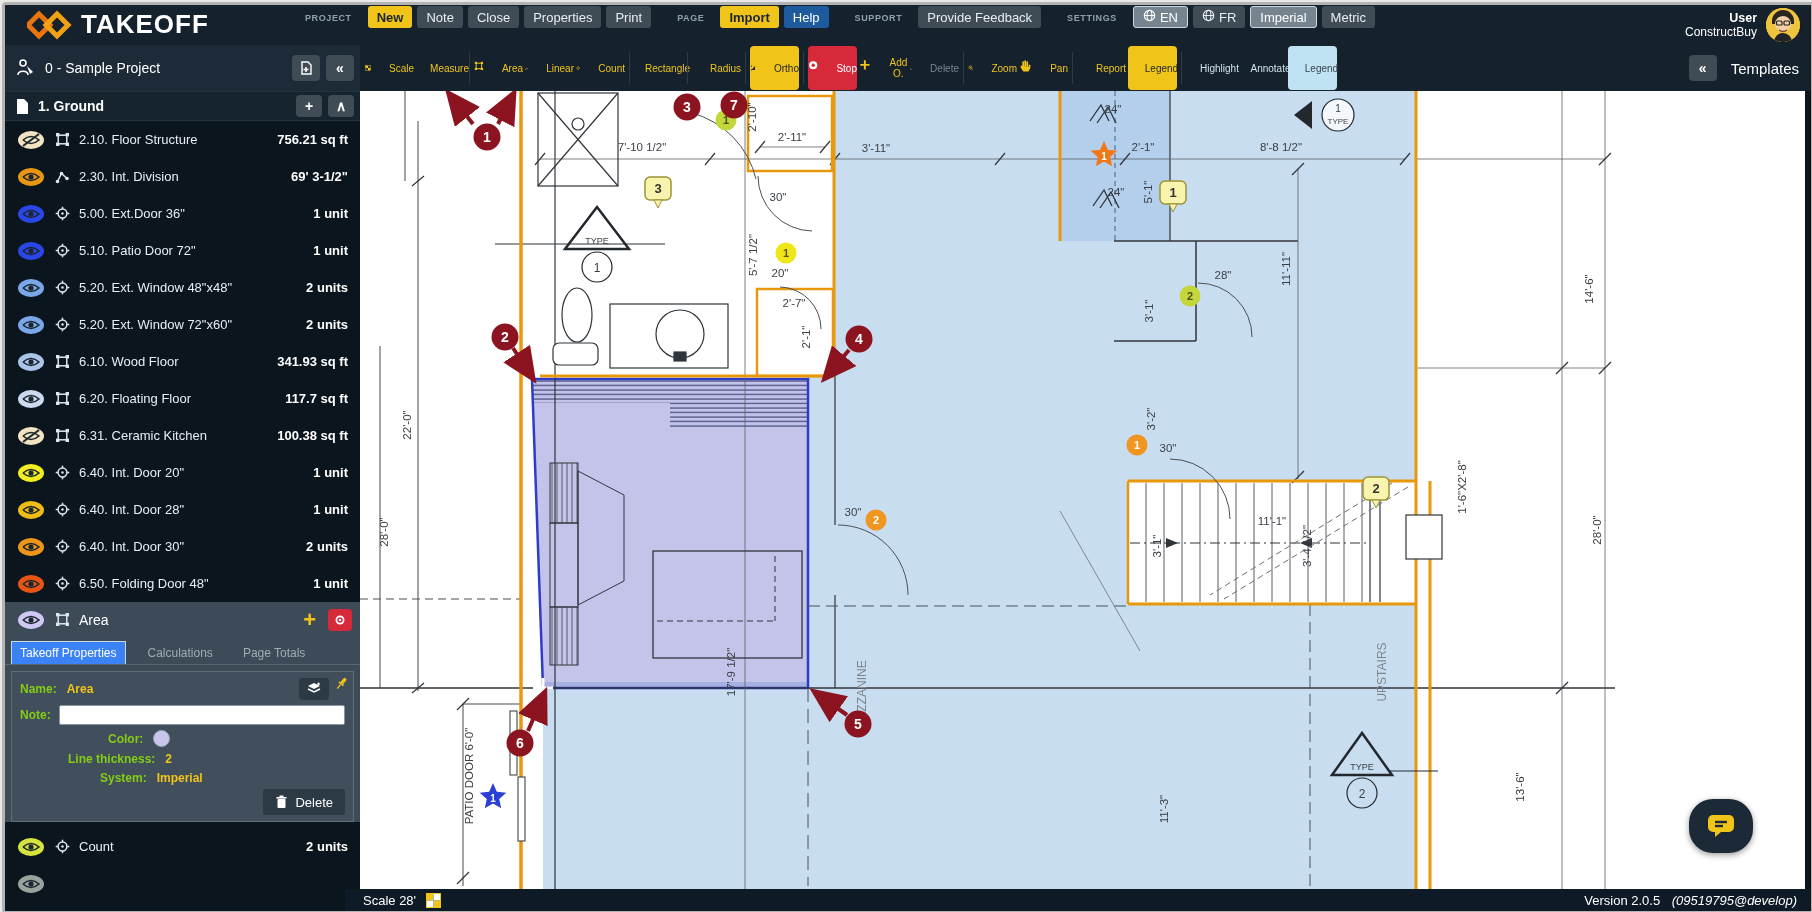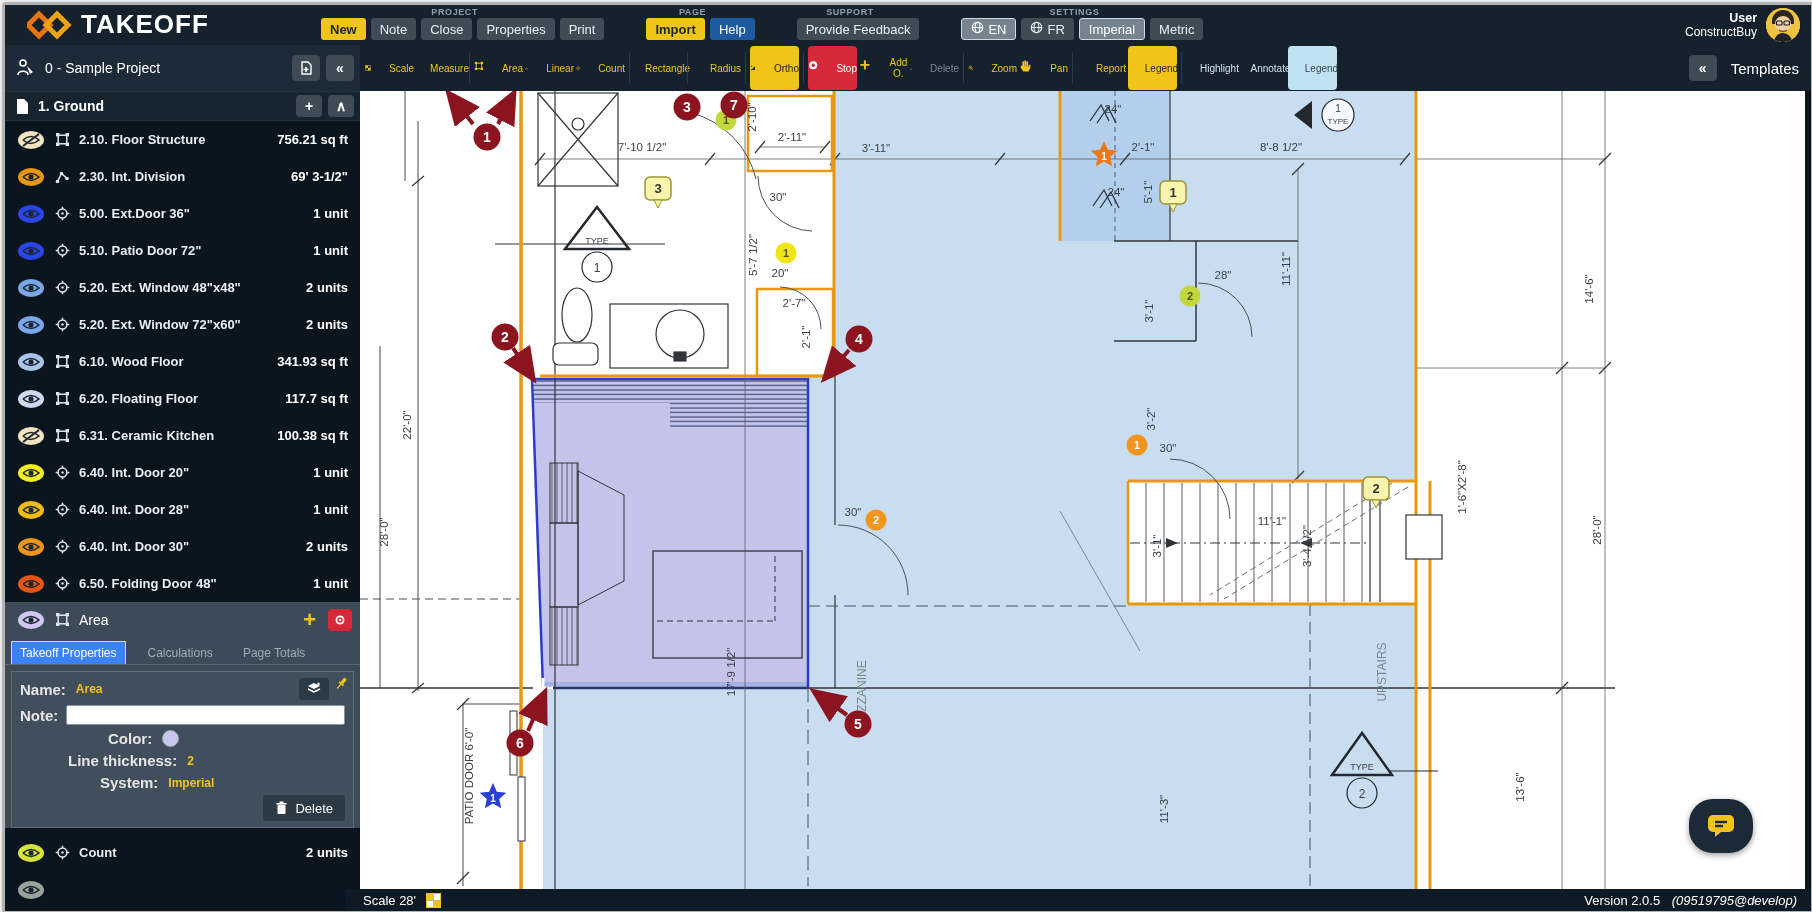--- a/index.html
+++ b/index.html
@@ -2,21 +2,21 @@
 <html><head>
 <meta charset="utf-8">
 <style>
   html,body{margin:0;padding:0;background:#e9e9e9;font-family:"Liberation Sans",sans-serif;}
   .app{position:relative;width:1806px;height:906px;margin:2px;background:#0b151e;border:3px solid #b3b3b3;border-radius:4px;overflow:hidden;}
   
   .topbar{position:absolute;left:0;top:0;width:100%;height:40px;background:#15222d;z-index:30;}
   .logo{position:absolute;left:22px;top:4px;display:flex;align-items:center;gap:8px;}
   .logo-text{color:#fff;font-size:26px;font-weight:bold;letter-spacing:1px;}
   .menu{position:absolute;left:300px;top:0;display:flex;gap:26px;}
-  .menu-group{display:flex;flex-direction:column;align-items:center;}
+  .menu-group{display:flex;flex-direction:row;align-items:center;}
   .group-label{font-size:9px;font-weight:bold;color:#8fa0ad;letter-spacing:.6px;margin-top:2px;}
   .group-btns{display:flex;gap:5px;margin-top:1px;padding-left:16px;}
   .mbtn{height:22px;padding:0 9px;border:0;border-radius:3px;background:#3f4b55;color:#e8eef2;font-size:13px;font-family:inherit;display:flex;align-items:center;gap:4px;cursor:pointer;}
   .mbtn.yellow{background:#f0c419;color:#1a2630;font-weight:bold;}
   .mbtn.blue{background:#1d5b9e;color:#fff;}
   .mbtn.selected{background:#76848f;color:#fff;border:1px solid #cfd8de;}
   .userbox{position:absolute;right:10px;top:2px;display:flex;align-items:center;gap:8px;}
   .usertext{text-align:right;color:#fff;font-size:12px;line-height:14px;}
   .usertext b{font-size:12.5px;}
   .avatar{width:34px;height:34px;border-radius:50%;background:#eec33e;overflow:hidden;border:1px solid #0c161f;}
@@ -36,36 +36,36 @@
   .tool.active-blue{background:#bfe3f2;} .tool.active-blue .t-icon,.tool.active-blue .t-label{color:#39454e;}
   .tsep{width:1px;height:32px;background:#2e3b47;margin:0 3px;}
   .templates{position:absolute;right:12px;top:0;height:46px;display:flex;align-items:center;gap:8px;}
   .templates .lbl{color:#fff;font-size:15px;}
   
   .sidebar{position:absolute;left:0;top:86px;width:355px;bottom:0;background:#0b151e;z-index:20;overflow:hidden;}
   .group-head{height:28px;background:#16242f;border-top:1px solid #233240;border-bottom:1px solid #233240;display:flex;align-items:center;}
   .group-head .gh-title{color:#fff;font-weight:bold;font-size:14px;flex:1;margin-left:8px;}
   .group-head .sqbtn{width:26px;height:22px;}
   .srow{height:37px;display:flex;align-items:center;cursor:pointer;}
-  .srow .slabel{color:#e9eef3;font-size:13px;flex:1;margin-left:8px;white-space:nowrap;font-weight:bold;}
+  .srow .slabel{color:#e9eef3;font-size:13px;flex:1;margin-left:8px;white-space:nowrap;}
   .srow .svalue{color:#fff;font-size:13px;font-weight:bold;margin-right:12px;white-space:nowrap;}
   .eyewrap{margin-left:10px;width:32px;display:flex;justify-content:center;}
   .ticon{width:16px;height:16px;margin-left:8px;color:#dfe7ee;}
   
   .sel-panel{background:#3d4a57;}
   .sel-row{height:36px;display:flex;align-items:center;}
   .sel-row .slabel{color:#fff;font-size:14px;flex:1;margin-left:8px;}
   .plusbtn{color:#f0c419;font-size:22px;font-weight:bold;background:none;border:0;cursor:pointer;margin-right:6px;}
   .recbtn{width:24px;height:22px;border-radius:4px;background:#d6293a;border:0;margin-right:8px;display:flex;align-items:center;justify-content:center;cursor:pointer;}
   .tabs{display:flex;align-items:flex-end;height:26px;border-bottom:1px solid #5a6874;padding-left:6px;gap:14px;}
   .tab{font-size:12px;color:#9fadb8;padding:4px 8px;cursor:pointer;}
   .tab.active{color:#fff;border:1px solid #cfd8de;border-bottom:0;background:#3b82f6;}
   .fieldbox{margin:6px;border:1px solid #5f6d79;background:#414e5b;padding:6px 8px 8px;position:relative;}
   .frow{display:flex;align-items:center;margin-bottom:5px;}
-  .flabel{color:#e5e5e5;font-size:15px;font-weight:bold;}
+  .flabel{color:#84cc16;font-size:12px;font-weight:bold;}
   .fval{color:#f0c419;font-size:12px;font-weight:bold;margin-left:10px;}
   .note-input{flex:1;height:16px;margin-left:8px;border:1px solid #8a97a2;border-radius:2px;background:#fff;font-family:inherit;font-size:11px;}
   .frow.center{justify-content:flex-start;padding-left:88px;}
   .swatch{width:15px;height:15px;border-radius:50%;margin-left:10px;border:1px solid #9aa5af;}
   .delbtn{position:absolute;right:8px;bottom:6px;background:#2c3a46;color:#fff;border:0;border-radius:3px;height:26px;padding:0 12px;font-size:13px;display:flex;align-items:center;gap:7px;cursor:pointer;font-family:inherit;}
   .layersbtn{margin-left:auto;background:#2c3a46;border:0;border-radius:3px;width:30px;height:22px;color:#fff;display:flex;align-items:center;justify-content:center;cursor:pointer;}
   .pin{position:absolute;right:4px;top:4px;width:15px;height:15px;}
   
   .canvas-wrap{position:absolute;left:355px;top:86px;width:1445px;height:798px;background:#fff;z-index:10;overflow:hidden;}
   .chatbtn{position:absolute;right:52px;bottom:36px;width:64px;height:54px;border-radius:24px;background:#1b2a36;display:flex;align-items:center;justify-content:center;cursor:pointer;box-shadow:0 2px 6px rgba(0,0,0,.4);}

